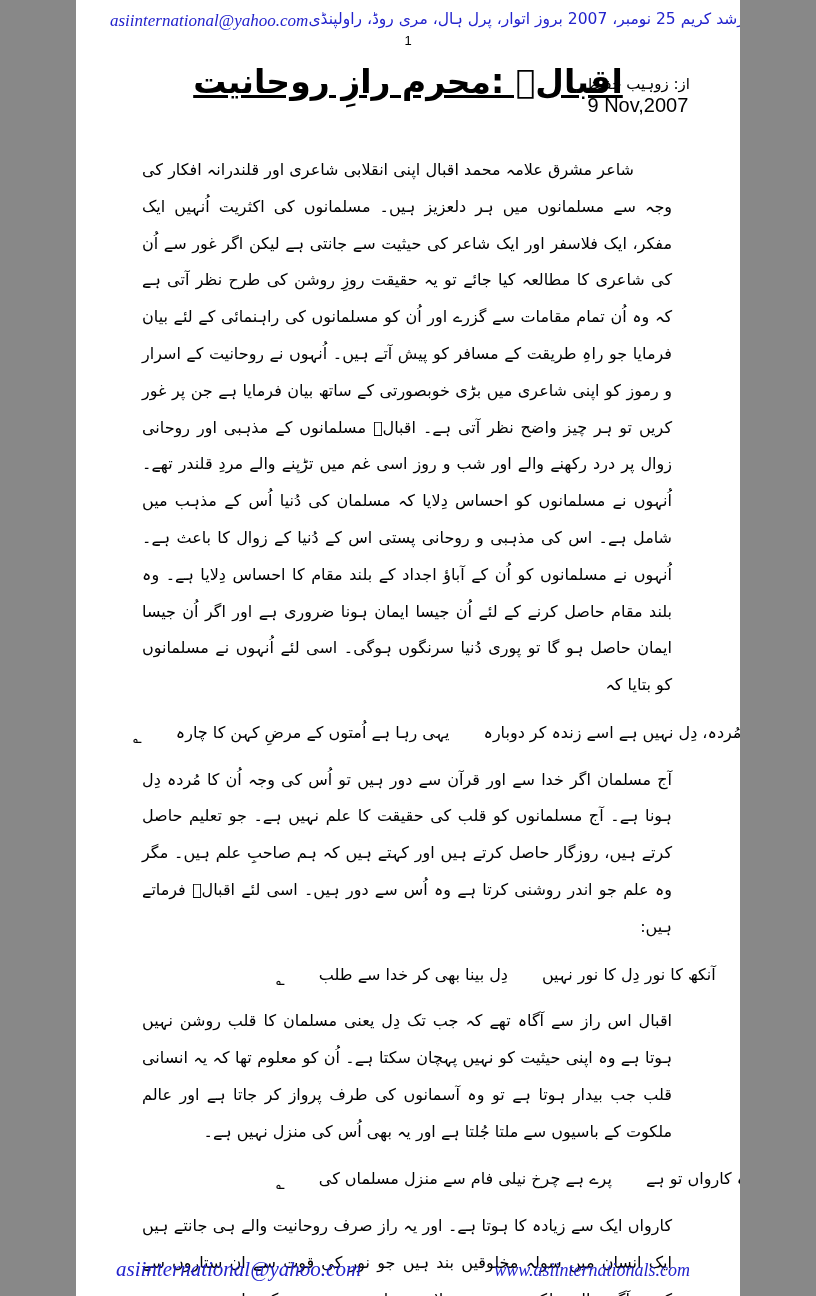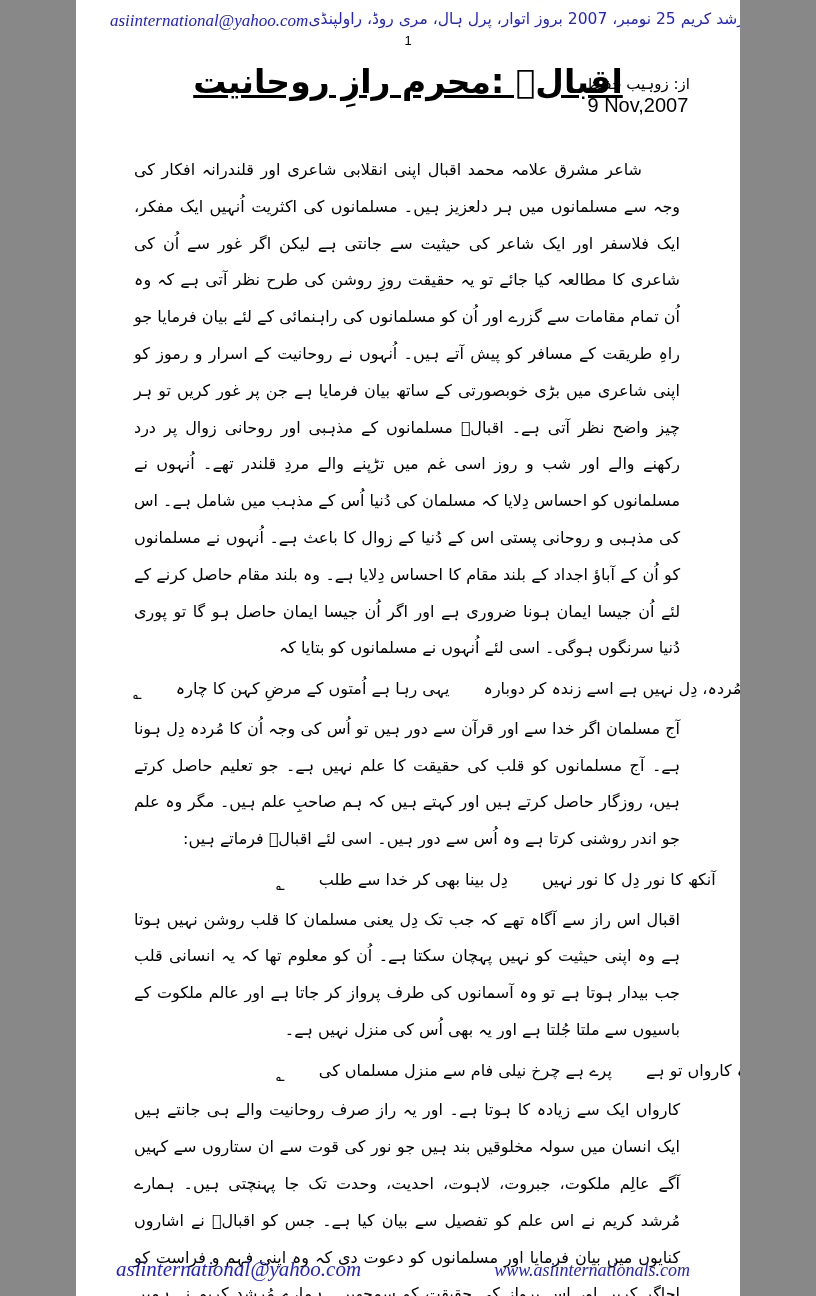--- a/index.html
+++ b/index.html
@@ -31,21 +31,21 @@
   }
   .byline-block{ position:absolute; right:50px; top:0; text-align:center;margin-top:27px; }
   .byline{ direction:rtl; font-size:15px; }
   .byline-date{ font-family:"Liberation Sans", sans-serif; font-size:20px;
                 margin-top:1px; }
   
   .article{
     direction:rtl; margin:26px 56px 0 54px;
     font-size:16px; line-height:2.3; text-align:justify;
   }
-  .article p{ margin:4px; }
+  .article p{ margin:12px; }
   p.lead-indent{ text-indent:38px; }
   
   .verse-row{
     direction:ltr; display:flex; align-items:center; gap:34px;
     margin:5px 0; text-align:right; line-height:2.1; white-space:nowrap;
   }
   .verse-row .hemistich{ direction:rtl; }
   .verse-marker{ direction:rtl; font-size:15px; transform:translateY(6px); }
   .verse-indent-sm{ padding-left:3px; }
   .verse-indent-lg{ padding-left:146px; }

